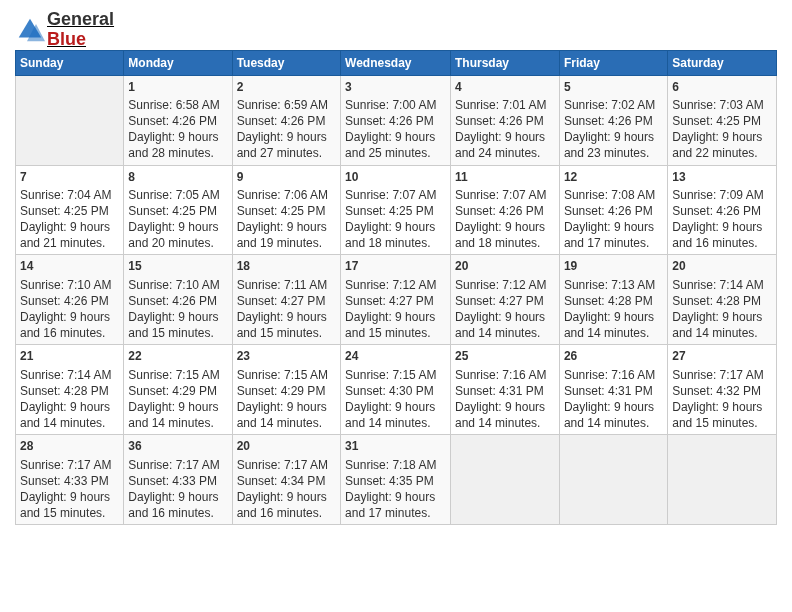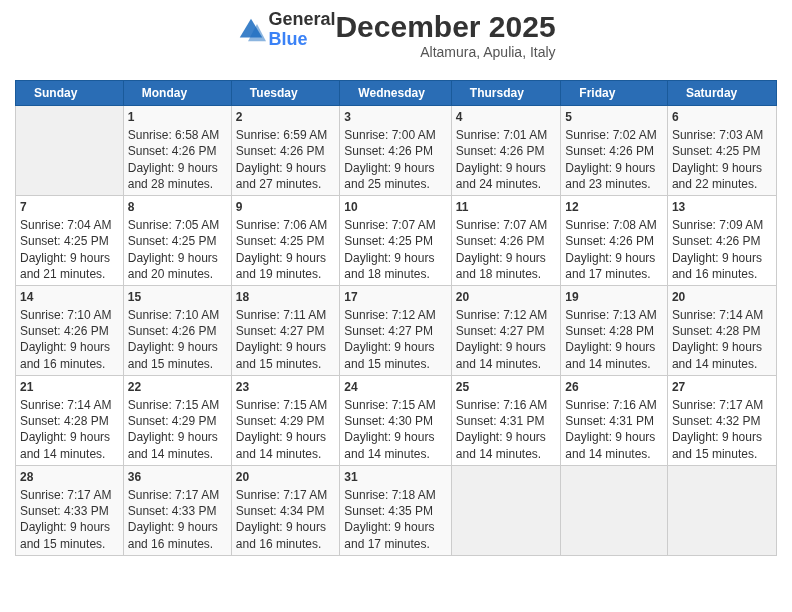--- a/index.html
+++ b/index.html
@@ -11,42 +11,43 @@
       overflow: hidden;
     }
     .page {
       width: 792px;
       height: 612px;
       background: #fff;
       padding: 10px 15px;
     }
     .header {
       display: flex;
-      justify-content: center;
+      justify-content: flex-start;
       align-items: flex-start;
-      margin-bottom: 20px;
+      margin-bottom: 0;
+      text-decoration: underline;
     }
     .logo {
       display: flex;
       align-items: center;
     }
     .logo-text {
       display: flex;
       flex-direction: column;
       line-height: 1.1;
     }
     .logo-general {
       font-size: 18px;
       font-weight: bold;
       color: #333;
     }
     .logo-blue {
       font-size: 18px;
       font-weight: bold;
-      color: #3b82f6;
+      color: #b91c1c;
     }
     .logo-icon {
       width: 30px;
       height: 30px;
       margin-right: 2px;
     }
     .title-block {
       text-align: right;
     }
     .month-title {
@@ -59,21 +60,21 @@
       color: #555;
     }
     .calendar {
       width: 100%;
       border-collapse: collapse;
       font-size: 10.5px;
     }
     .calendar thead th {
       background: #2a6db5;
       color: #fff;
-      padding: 5px 18px;
+      padding: 5px 4px;
       text-align: left;
       font-size: 12px;
       font-weight: bold;
       border: 1px solid #1a5a9a;
     }
     .calendar tbody td {
       border: 1px solid #ccc;
       vertical-align: top;
       padding: 3px 4px;
       width: 113px;
@@ -108,24 +109,20 @@
   <div class="header">
     <div class="logo">
       <svg class="logo-icon" viewBox="0 0 40 40">
         <polygon points="20,5 35,30 5,30" fill="#1a6bbf" opacity="0.85"></polygon>
         <polygon points="28,12 40,35 16,35" fill="#1a6bbf" opacity="0.5"></polygon>
       </svg>
       <div class="logo-text">
         <span class="logo-general">General</span>
         <span class="logo-blue">Blue</span>
       </div>
-    </div>
-    <div class="title-block">
-      <div class="month-title">December 2025</div>
-      <div class="location">Altamura, Apulia, Italy</div>
     </div>
   </div>
 
   <table class="calendar">
     <thead>
       <tr>
         <th>Sunday</th>
         <th>Monday</th>
         <th>Tuesday</th>
         <th>Wednesday</th>

